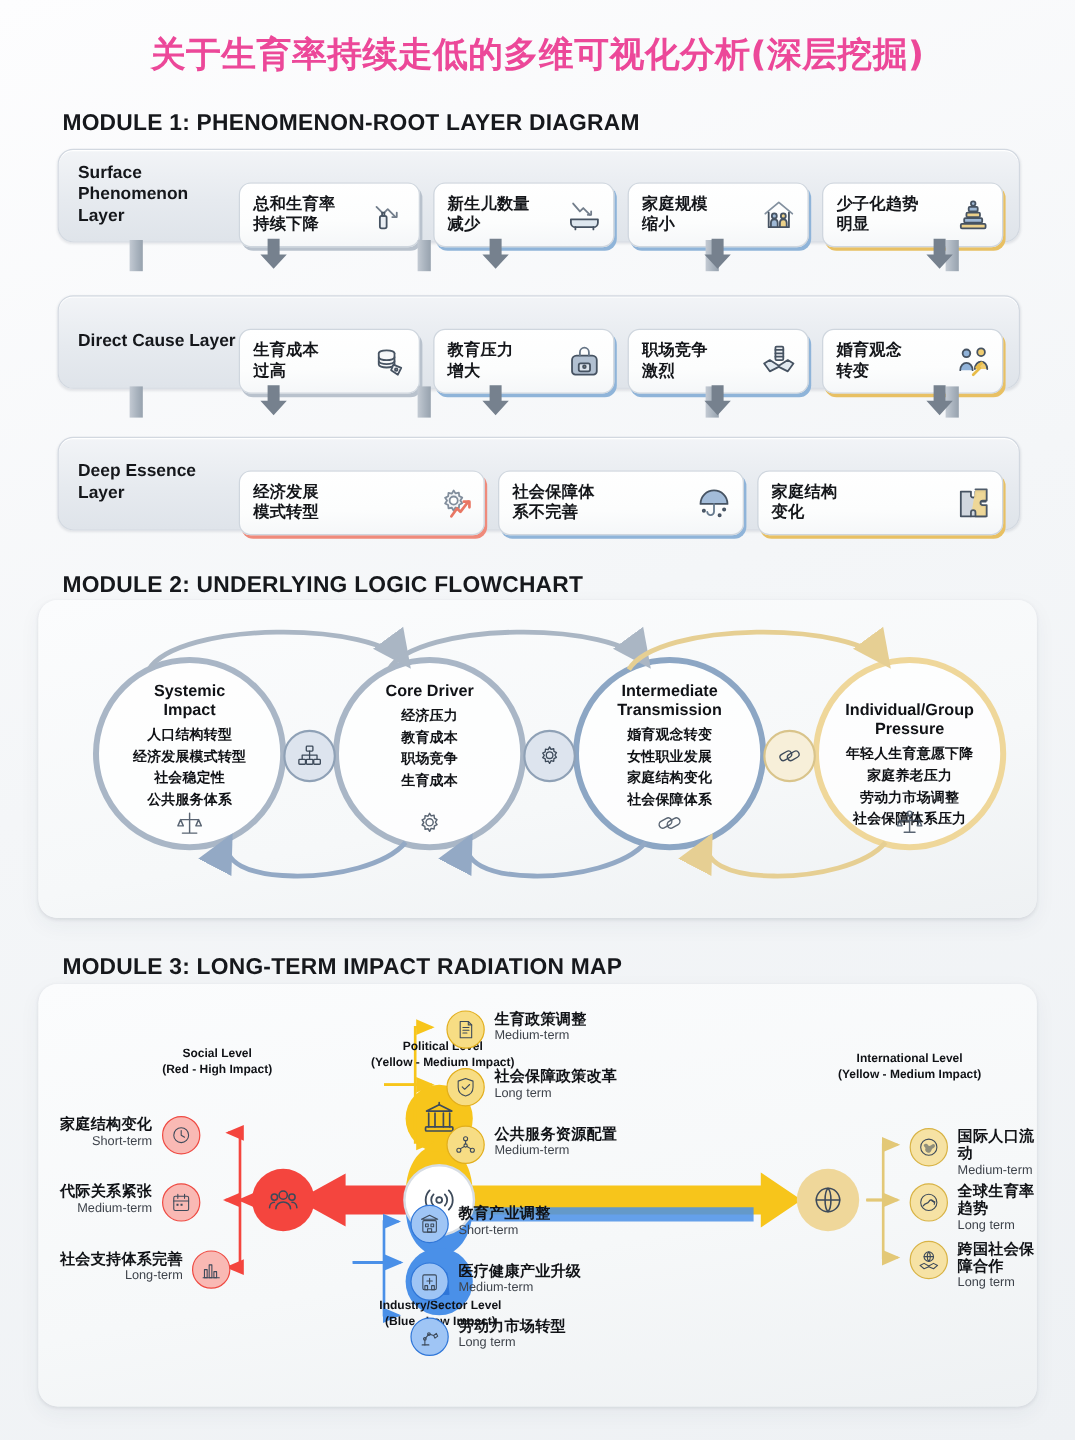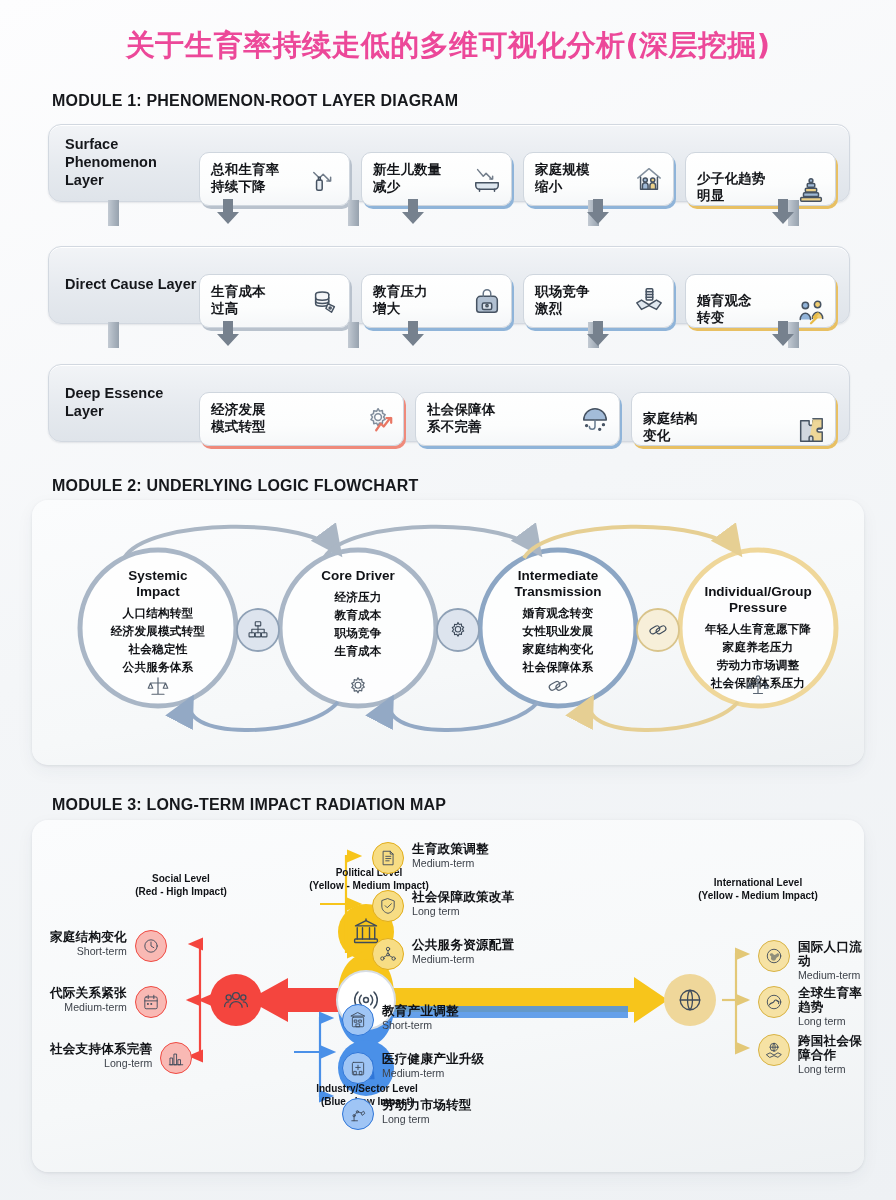--- a/index.html
+++ b/index.html
@@ -13,21 +13,21 @@
   .page{position:relative;width:896px;height:1200px;}
 
   
   .main-title{
     position:absolute;left:0;top:26px;width:896px;text-align:center;
     font-size:29px;font-weight:bold;letter-spacing:.4px;color:#ec4899;
     font-family:"DejaVu Sans","Liberation Sans",sans-serif;
   }
 
   .module-head{
-    position:absolute;left:52px;font-size:16px;font-weight:bold;
+    position:absolute;left:52px;font-size:19px;font-weight:bold;
     letter-spacing:.2px;color:#16181c;
   }
 
   
   .panel{
     position:absolute;border-radius:16px;
     background:linear-gradient(170deg,#fbfcfd 0%,#f6f8f9 60%,#eef1f3 100%);
     box-shadow:0 1px 3px rgba(40,50,70,.10),0 6px 18px rgba(40,50,70,.05);
   }
 
@@ -45,21 +45,21 @@
   }
   .m1-cards{flex:1;display:flex;gap:11px;padding-right:13px;}
   .m1-card{
     flex:1;height:54px;border-radius:10px;
     background:linear-gradient(178deg,#ffffff 0%,#fcfdfd 60%,#f4f6f8 100%);
     border:1px solid #cfd6de;
     display:flex;align-items:center;justify-content:space-between;
     padding:0 9px 0 11px;box-sizing:border-box;position:relative;margin-top:32px;
   }
   .m1-card.ac-blue{box-shadow:2px 3px 0 0 #8fb4d9;}
-  .m1-card.ac-yellow{box-shadow:2px 3px 0 0 #e8c063;align-items:flex-end;}
+  .m1-card.ac-yellow{box-shadow:2px 3px 0 0 #e8c063;}
   .m1-card.ac-red{box-shadow:2px 3px 0 0 #ef8a7b;font-family:Liberation Serif, serif;}
   .m1-card.ac-grey{box-shadow:2px 3px 0 0 #b9c2cd;}
   .m1-card .ctext{
     font-size:13.5px;font-weight:bold;line-height:1.25;color:#14161a;
     letter-spacing:.2px;white-space:pre-line;
   }
   .m1-card .cicon{width:30px;height:30px;flex:none;opacity:.95;}
 
   .m1-legs{position:absolute;left:48px;width:800px;height:26px;}
   .leg{position:absolute;top:0;width:11px;height:26px;

